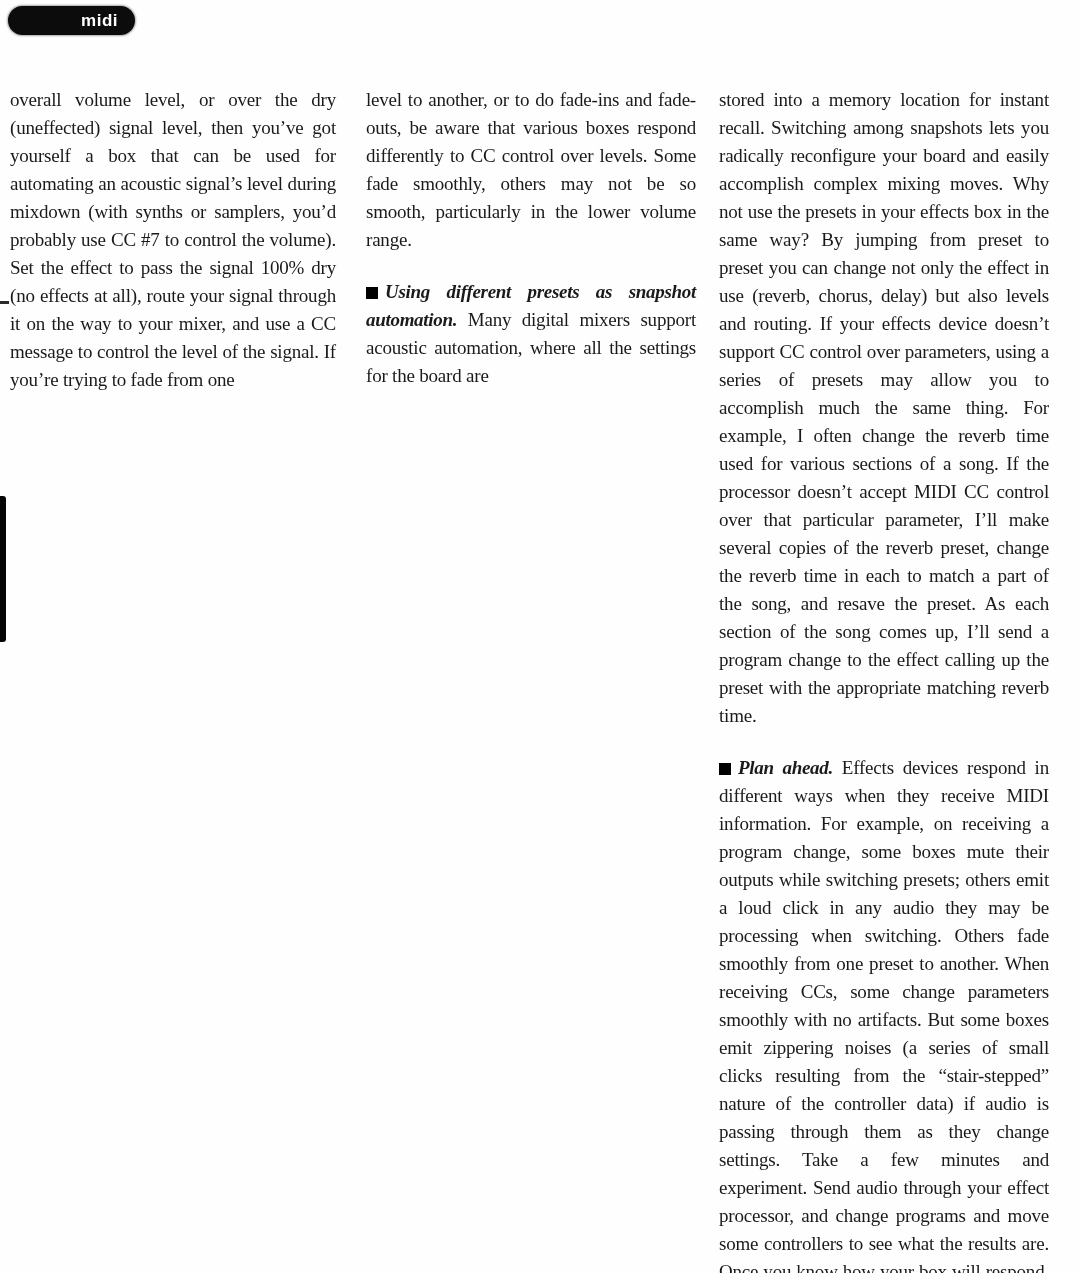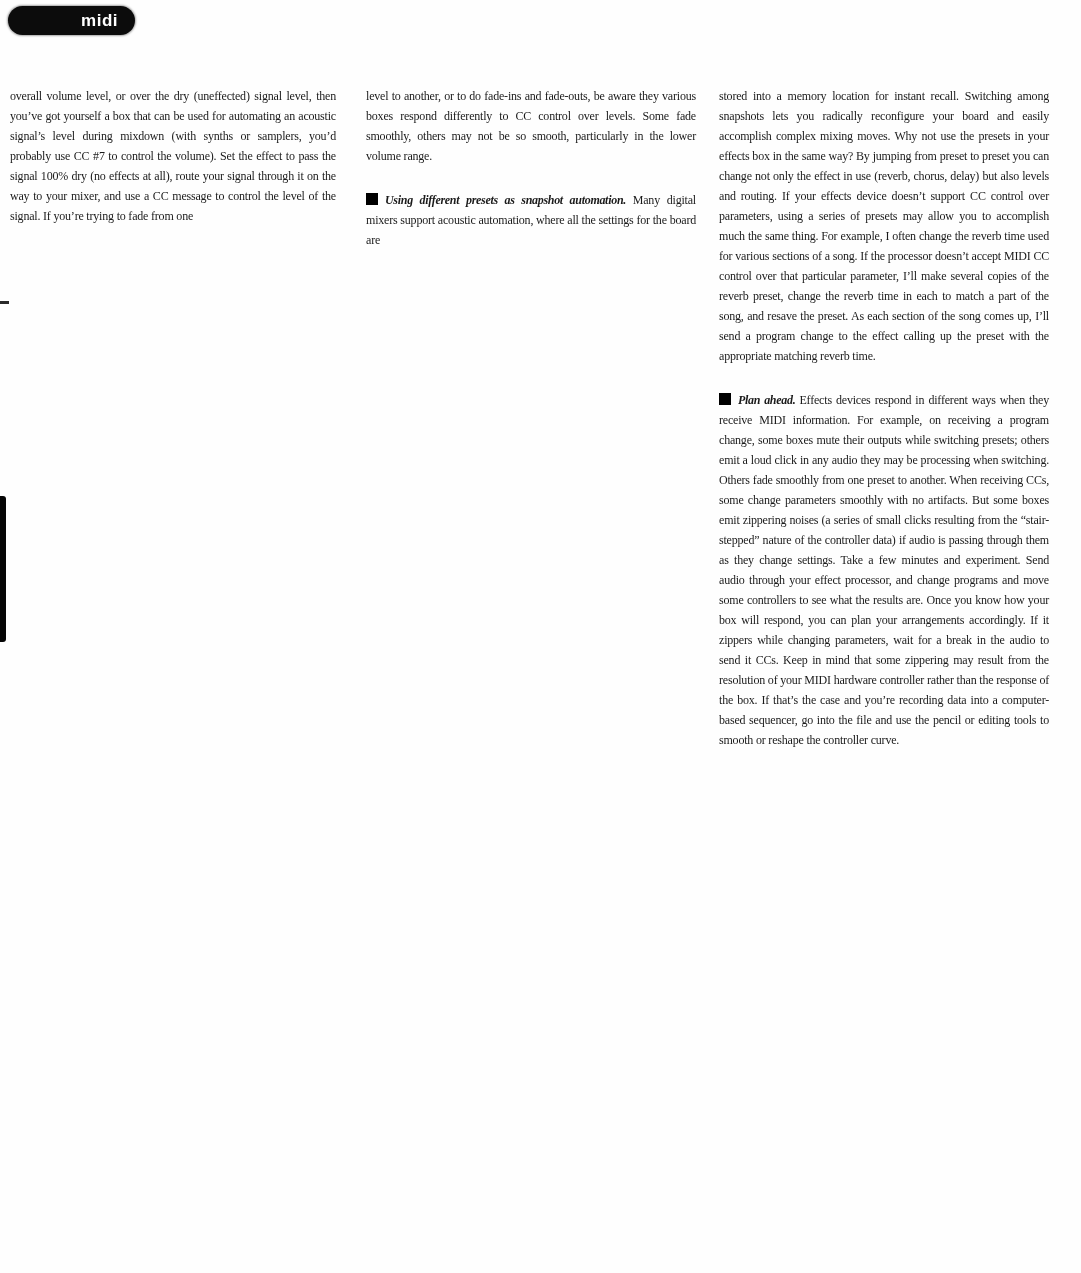--- a/index.html
+++ b/index.html
@@ -54,22 +54,22 @@
     top: 496px;
     width: 6px;
     height: 146px;
     background: #050505;
     border-radius: 0 3px 3px 0;
   }
   
   .col {
     position: absolute;
     top: 86px;
-    font-size: 12px;
-    line-height: 20px;
+    font-size: 19px;
+    line-height: 28px;
     letter-spacing: -0.2px;
     text-align: justify;
   }
   .col1 { left: 10px;  width: 326px; }
   .col2 { left: 366px; width: 330px; }
   .col3 { left: 719px; width: 330px; }
   p.para {
     margin: 0;
     padding: 0;
   }
@@ -113,21 +113,21 @@
   </div>
 
   <div class="edge-dash"></div>
   <div class="edge-bar"></div>
 
   <div class="col col1">
     <p class="para"><span>overall volume level, or over the dry (uneffected) signal level, then you’ve got yourself a box that can be used for automating an acoustic signal’s level during mixdown (with synths or samplers, you’d probably use CC #7 to control the volume). Set the effect to pass the signal 100% dry (no effects at all), route your signal through it on the way to your mixer, and use a CC message to control the level of the signal. If you’re trying to fade from one</span></p>
   </div>
 
   <div class="col col2">
-    <p class="para"><span>level to another, or to do fade-ins and fade-outs, be aware they various boxes respond differently to CC control over levels. Some fade smoothly, others may not be so smooth, particularly in the lower volume range.</span></p>
+    <p class="para"><span>level to another, or to do fade-ins and fade-outs, be aware that various boxes respond differently to CC control over levels. Some fade smoothly, others may not be so smooth, particularly in the lower volume range.</span></p>
     <p class="para headed"><span class="bullet"></span><b class="head">Using different presets as snapshot automation.</b> <span>Many digital mixers support acoustic automation, where all the settings for the board are</span></p>
   </div>
 
   <div class="col col3">
     <p class="para"><span>stored into a memory location for instant recall. Switching among snapshots lets you radically reconfigure your board and easily accomplish complex mixing moves. Why not use the presets in your effects box in the same way? By jumping from preset to preset you can change not only the effect in use (reverb, chorus, delay) but also levels and routing. If your effects device doesn’t support CC control over parameters, using a series of presets may allow you to accomplish much the same thing. For example, I often change the reverb time used for various sections of a song. If the processor doesn’t accept MIDI CC control over that particular parameter, I’ll make several copies of the reverb preset, change the reverb time in each to match a part of the song, and resave the preset. As each section of the song comes up, I’ll send a program change to the effect calling up the preset with the appropriate matching reverb time.</span></p>
     <p class="para headed"><span class="bullet"></span><b class="head">Plan ahead.</b> <span>Effects devices respond in different ways when they receive MIDI information. For example, on receiving a program change, some boxes mute their outputs while switching presets; others emit a loud click in any audio they may be processing when switching. Others fade smoothly from one preset to another. When receiving CCs, some change parameters smoothly with no artifacts. But some boxes emit zippering noises (a series of small clicks resulting from the “stair-stepped” nature of the controller data) if audio is passing through them as they change settings. Take a few minutes and experiment. Send audio through your effect processor, and change programs and move some controllers to see what the results are. Once you know how your box will respond, you can plan your arrangements accordingly. If it zippers while changing parameters, wait for a break in the audio to send it CCs. Keep in mind that some zippering may result from the resolution of your MIDI hardware controller rather than the response of the box. If that’s the case and you’re recording data into a computer-based sequencer, go into the file and use the pencil or editing tools to smooth or reshape the controller curve.</span></p>
   </div>
 
 </div>
 

